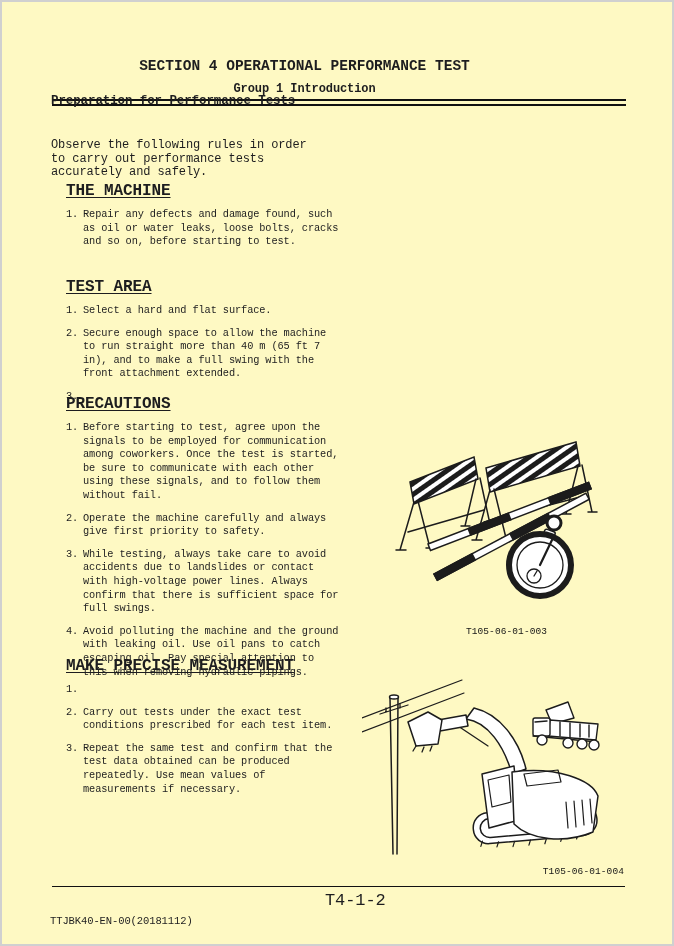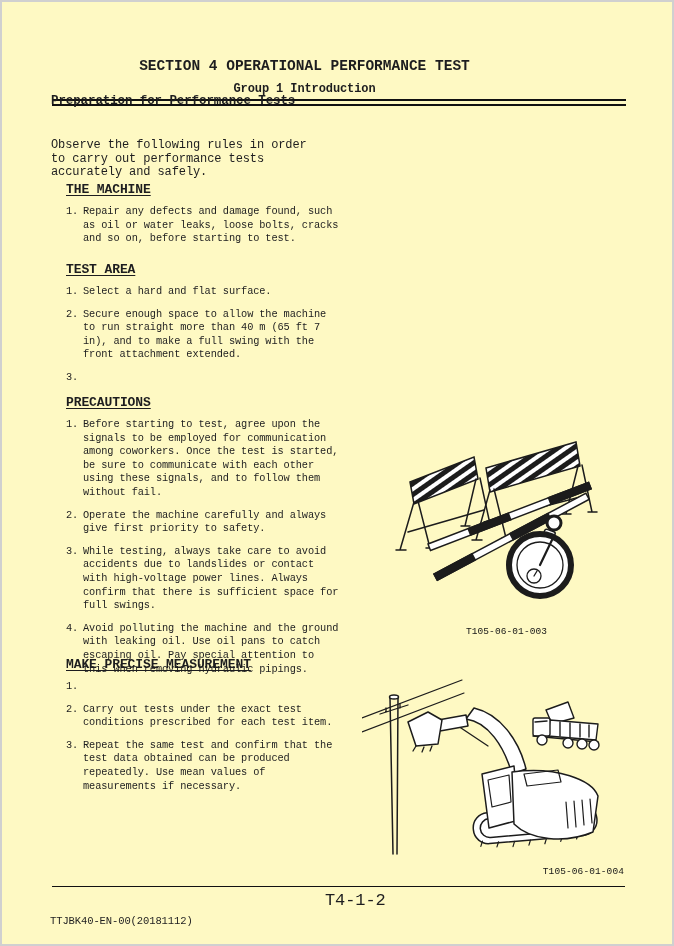--- a/index.html
+++ b/index.html
@@ -19,21 +19,21 @@
   .page-title{
     position:absolute;left:49px;top:92px;margin:0;
     font-size:12.5px;font-weight:bold;
   }
   .intro{
     position:absolute;left:49px;top:137px;width:262px;margin:0;
     font-size:12px;line-height:13.6px;
   }
   .sec{position:absolute;left:64px;width:300px;}
   .sec-h{
-    margin:0 0 8px 0;font-size:13px;font-weight:bold;
+    margin:0 0 8px 0;font-size:16px;font-weight:bold;
     text-decoration:underline;text-decoration-thickness:1.4px;text-underline-offset:2px;
   }
   .item{display:flex;margin-bottom:9px;font-size:10.3px;line-height:13.6px;}
   .item .num{width:17px;flex:0 0 17px;}
   .item .txt{width:258px;}
   .figure{position:absolute;}
   .figure svg{display:block;}
   .fig-caption{font-size:9.5px;color:#161616;text-align:right;letter-spacing:0.1px;}
   .footer-rule{position:absolute;left:50px;top:884px;width:573px;border-top:1.5px solid #111;}
   .doc-code{position:absolute;left:48px;top:913px;font-size:10.5px;}
@@ -55,21 +55,21 @@
   <p class="intro">Observe the following rules in order to carry out performance tests accurately and safely.</p>
 
   <section class="sec" style="top:180px">
     <h2 class="sec-h">THE MACHINE</h2>
     <div class="item">
       <span class="num">1.</span>
       <span class="txt">Repair any defects and damage found, such as oil or water leaks, loose bolts, cracks and so on, before starting to test.</span>
     </div>
   </section>
 
-  <section class="sec" style="top:260px">
+  <section class="sec" style="top:276px">
     <h2 class="sec-h">TEST AREA</h2>
     <div class="item">
       <span class="num">1.</span>
       <span class="txt">Select a hard and flat surface.</span>
     </div>
     <div class="item">
       <span class="num">2.</span>
       <span class="txt">Secure enough space to allow the machine to run straight more than 40 m (65 ft 7 in), and to make a full swing with the front attachment extended.</span>
     </div>
     <div class="item">

